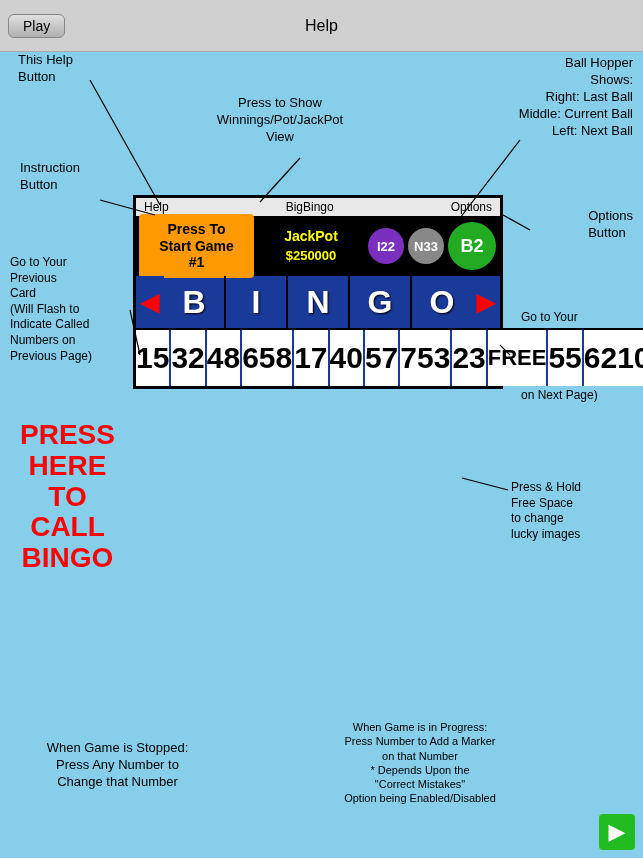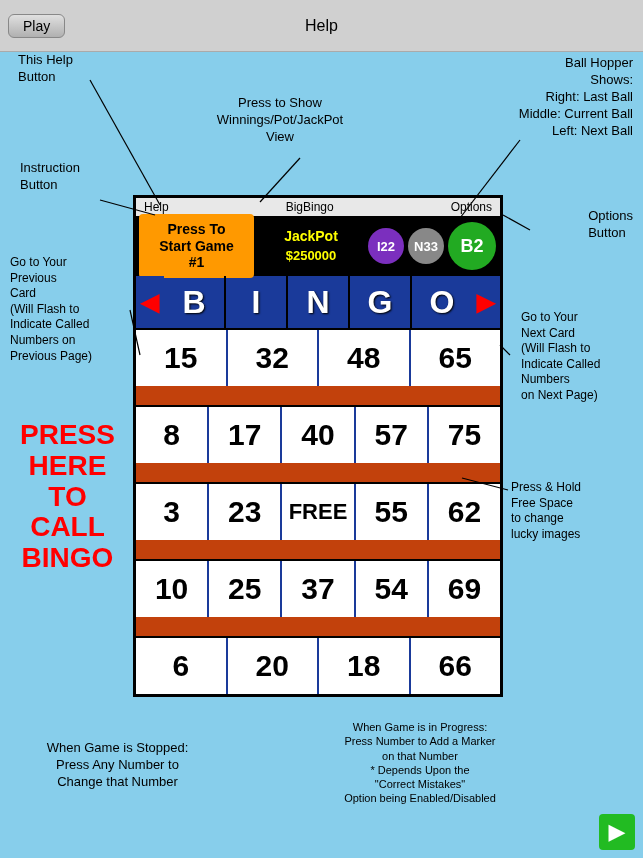--- a/index.html
+++ b/index.html
@@ -151,23 +151,22 @@
       font-weight: bold;
       color: #fff;
       border-right: 2px solid #000;
       text-shadow: 1px 1px 2px #000;
     }
     .bingo-letter:last-child { border-right: none; }
 
     
     .number-grid {
       display: flex;
-      flex-direction: column;
-      background: #c2410c;
-      gap: 19px;
+      flex-direction: row;
+      background: #ec4899;
     }
     .grid-row {
       display: flex;
       height: 58px;
       border-top: 2px solid #000;
     }
     .grid-cell {
       flex: 1;
       background: #fff;
       display: flex;

